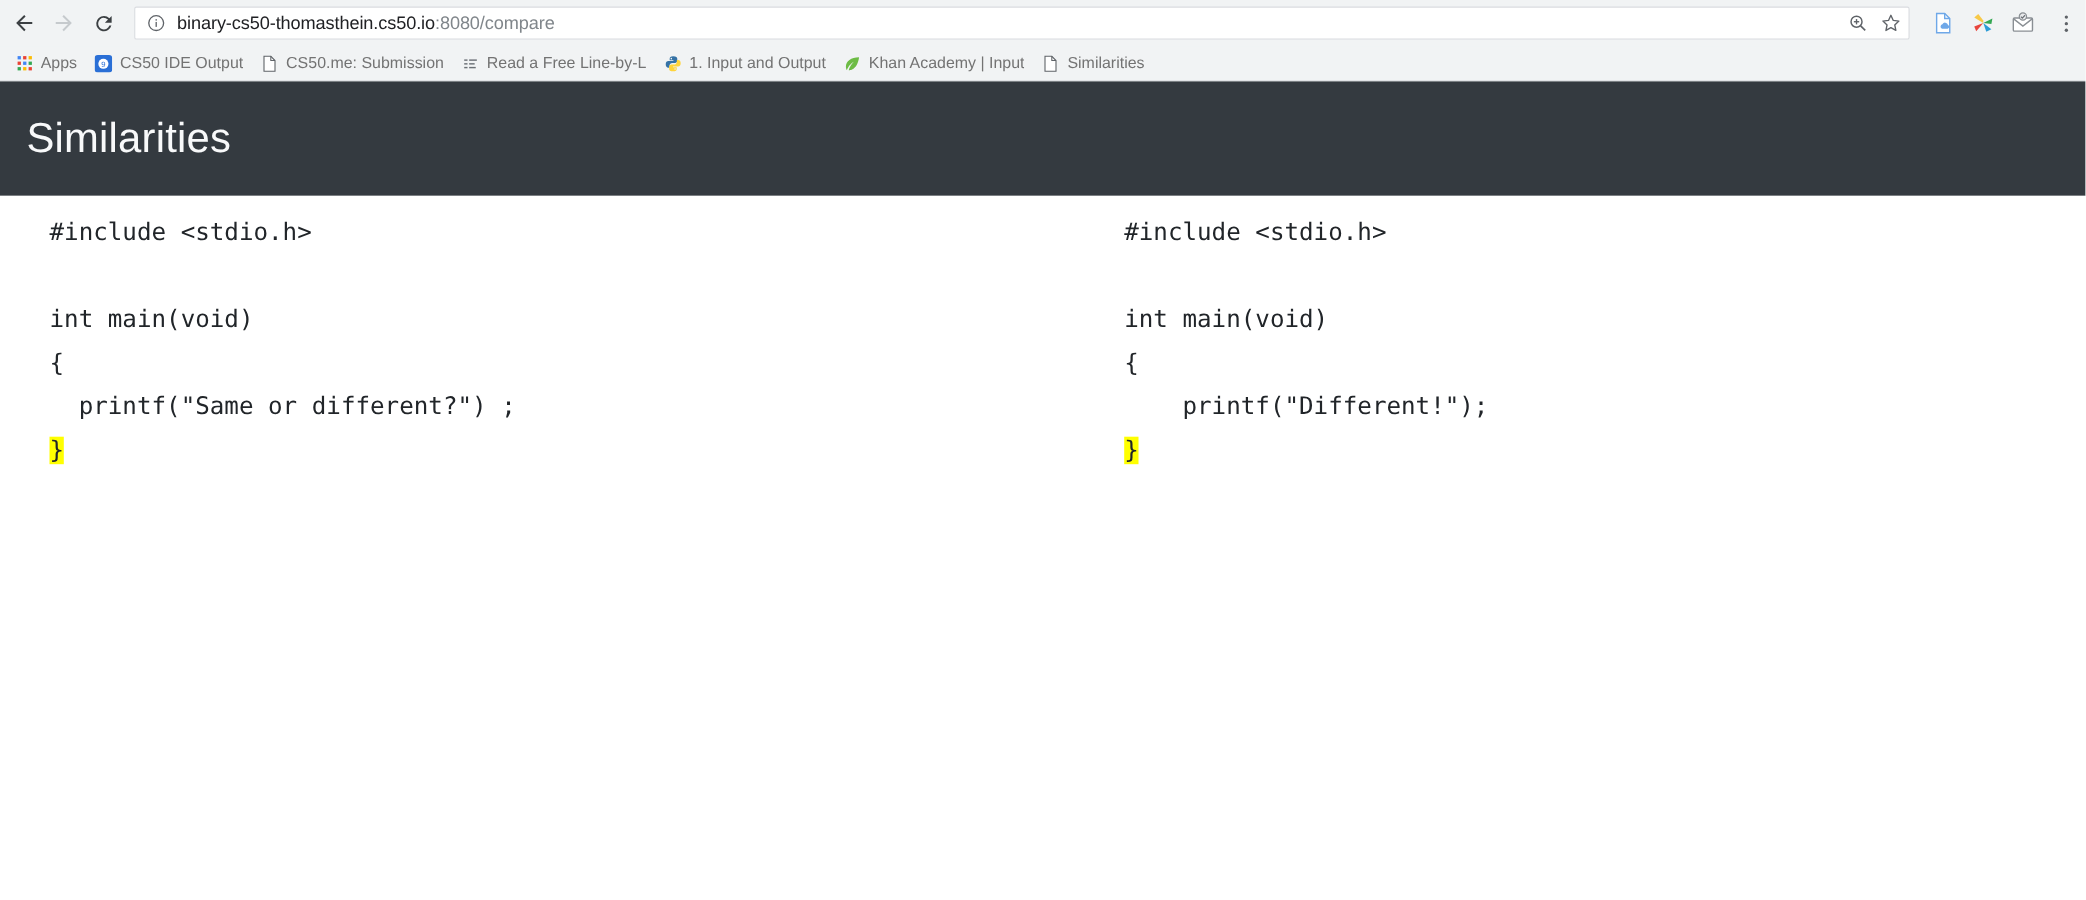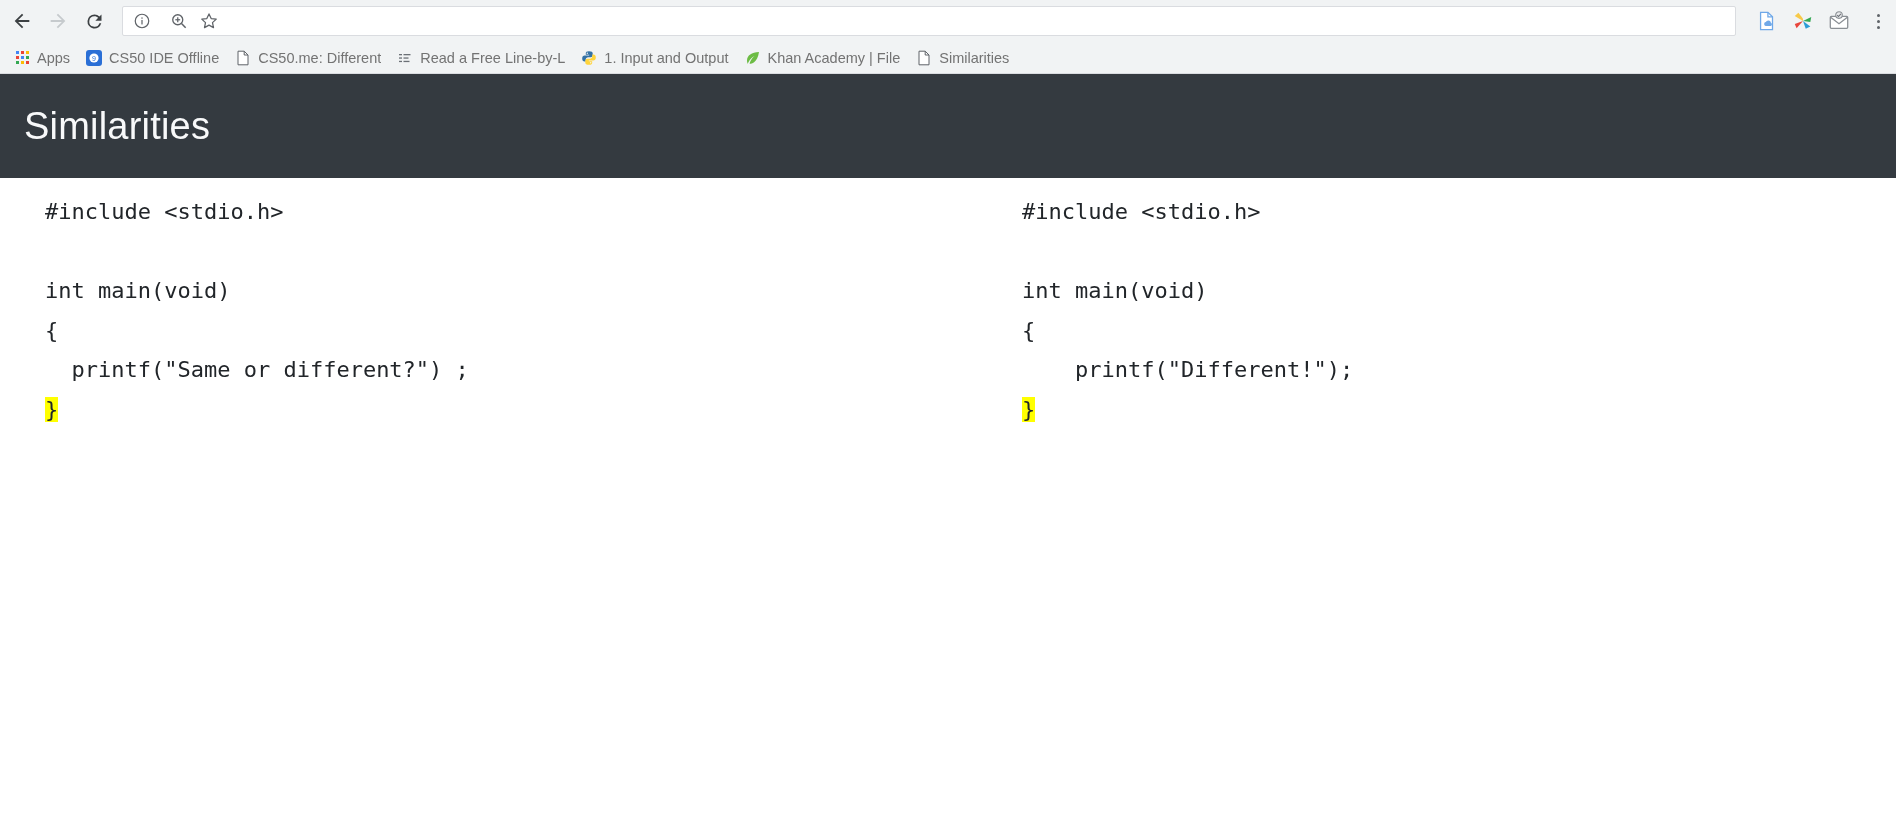--- a/index.html
+++ b/index.html
@@ -213,20 +213,21 @@
         <path d="M17.65 6.35A7.96 7.96 0 0 0 12 4a8 8 0 1 0 7.73 10h-2.09A6 6 0 1 1 12 6c1.66 0 3.14.69 4.22 1.78L13 11h7V4z" fill="#3c4043"></path>
       </svg>
     </div>
 
     <div class="omnibox">
       <svg class="omni-info" viewBox="0 0 24 24">
         <circle cx="12" cy="12" r="9" fill="none" stroke="#5f6368" stroke-width="1.6"></circle>
         <rect x="11.2" y="10.6" width="1.6" height="6" fill="#5f6368"></rect>
         <rect x="11.2" y="7.2" width="1.6" height="1.8" fill="#5f6368"></rect>
       </svg>
+      <div class="omni-url"><span>binary-cs50-thomasthein.cs50.io</span><span class="dim">:8080/compare</span></div>
       <div class="omni-actions">
         <svg class="omni-icon" viewBox="0 0 24 24">
           <circle cx="10.5" cy="10.5" r="6" fill="none" stroke="#5f6368" stroke-width="1.6"></circle>
           <line x1="15" y1="15" x2="20" y2="20" stroke="#5f6368" stroke-width="1.8"></line>
           <line x1="7.6" y1="10.5" x2="13.4" y2="10.5" stroke="#5f6368" stroke-width="1.5"></line>
           <line x1="10.5" y1="7.6" x2="10.5" y2="13.4" stroke="#5f6368" stroke-width="1.5"></line>
         </svg>
         <svg class="omni-icon" viewBox="0 0 24 24">
           <path d="M12 3.5l2.6 5.6 6.1.7-4.5 4.2 1.2 6-5.4-3-5.4 3 1.2-6L3.3 9.8l6.1-.7z" fill="none" stroke="#5f6368" stroke-width="1.5" stroke-linejoin="round"></path>
         </svg>
@@ -279,31 +280,31 @@
     </div>
 
     <div class="bm">
       <span class="bm-icon">
         <svg width="16" height="16" viewBox="0 0 16 16">
           <rect x="0" y="0" width="16" height="16" rx="3" fill="#2a6fd6"></rect>
           <circle cx="8" cy="8" r="4.6" fill="#fff"></circle>
           <text x="8" y="11" font-size="7" text-anchor="middle" fill="#2a6fd6" font-family="'Liberation Sans',sans-serif">9</text>
         </svg>
       </span>
-      <span class="bm-label">CS50 IDE Offline</span>
+      <span class="bm-label">CS50 IDE Output</span>
     </div>
 
     <div class="bm">
       <span class="bm-icon">
         <svg width="16" height="16" viewBox="0 0 16 16">
           <path d="M3 1.2h6.2L13 5v9.8H3z" fill="#fff" stroke="#5f6368" stroke-width="1"></path>
           <path d="M9.2 1.2V5H13" fill="none" stroke="#5f6368" stroke-width="1"></path>
         </svg>
       </span>
-      <span class="bm-label">CS50.me: Different</span>
+      <span class="bm-label">CS50.me: Submission</span>
     </div>
 
     <div class="bm">
       <span class="bm-icon">
         <svg width="16" height="16" viewBox="0 0 16 16">
           <rect x="2" y="4" width="3" height="1.3" fill="#6b7076"></rect>
           <rect x="6.5" y="4" width="7" height="1.3" fill="#6b7076"></rect>
           <rect x="2" y="7.4" width="3" height="1.3" fill="#6b7076"></rect>
           <rect x="6.5" y="7.4" width="5" height="1.3" fill="#6b7076"></rect>
           <rect x="2" y="10.8" width="3" height="1.3" fill="#6b7076"></rect>
@@ -322,21 +323,21 @@
       </span>
       <span class="bm-label">1. Input and Output</span>
     </div>
 
     <div class="bm">
       <span class="bm-icon">
         <svg width="16" height="16" viewBox="0 0 16 16">
           <path d="M14 2C6.5 2.4 2.2 5.2 2 10.4c-.1 2 .9 3.4.9 3.4S4.5 8.5 9.4 6.1c0 0-3.6 3-4.8 7.7 0 0 7.5.9 9.4-11.8z" fill="#6dbc45"></path>
         </svg>
       </span>
-      <span class="bm-label">Khan Academy | File</span>
+      <span class="bm-label">Khan Academy | Input</span>
     </div>
 
     <div class="bm">
       <span class="bm-icon">
         <svg width="16" height="16" viewBox="0 0 16 16">
           <path d="M3 1.2h6.2L13 5v9.8H3z" fill="#fff" stroke="#5f6368" stroke-width="1"></path>
           <path d="M9.2 1.2V5H13" fill="none" stroke="#5f6368" stroke-width="1"></path>
         </svg>
       </span>
       <span class="bm-label">Similarities</span>

